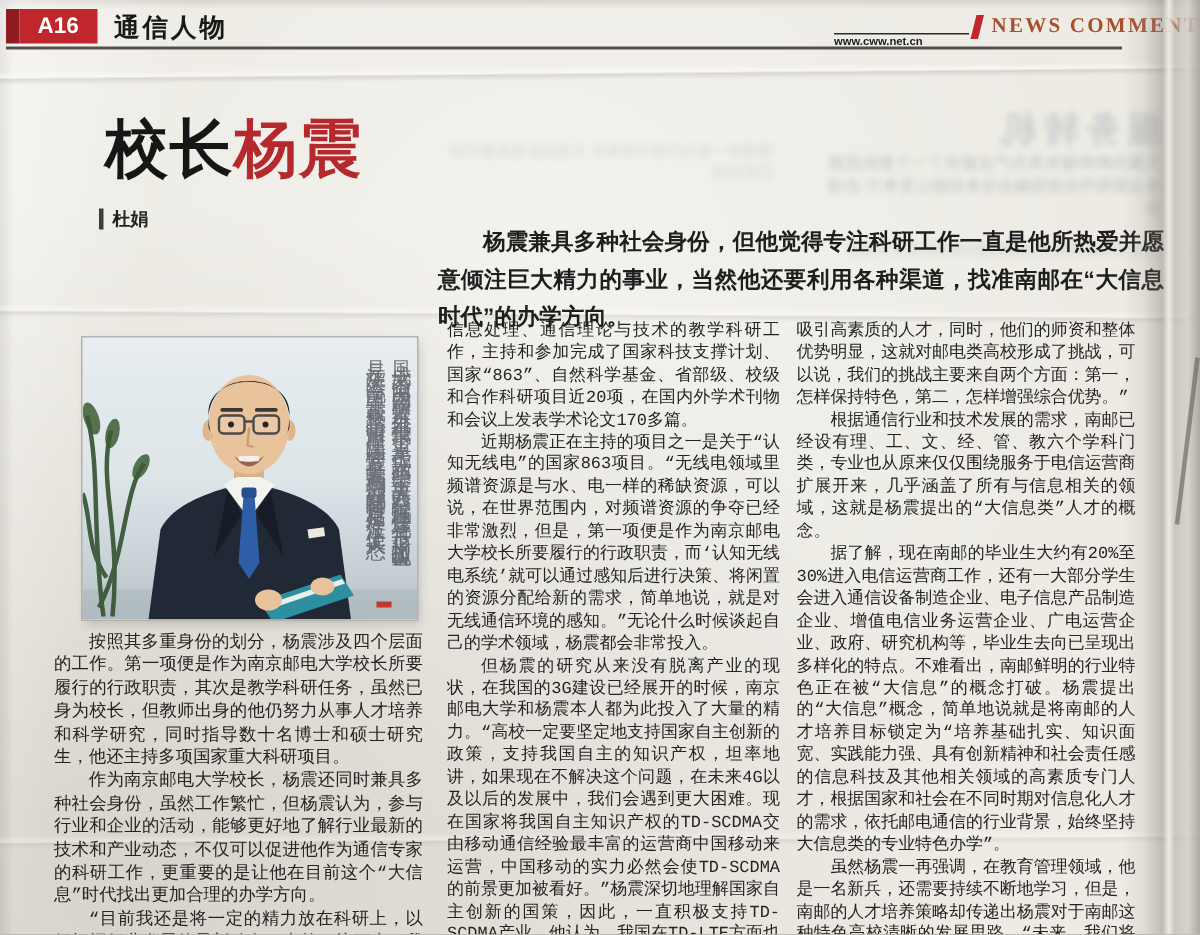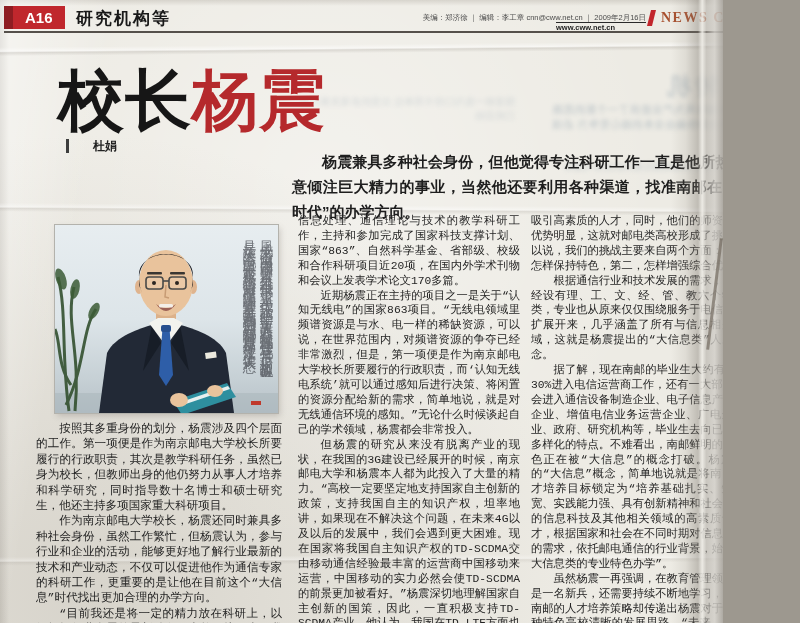--- a/index.html
+++ b/index.html
@@ -1,17 +1,17 @@
 <!DOCTYPE html>
 <html><head>
 <meta charset="utf-8">
 <style>
   html,body{margin:0;padding:0;background:#9d988f;}
   *{box-sizing:border-box;}
-  .page{position:relative;width:723px;height:623px;overflow:hidden;background:#edebe4;
+  .page{position:relative;width:800px;height:623px;overflow:hidden;background:#edebe4;
     background-image:
       linear-gradient(100deg, rgba(255,255,255,.5) 0%, rgba(255,255,255,0) 14%),
       linear-gradient(to bottom, rgba(170,164,154,.35) 0px, rgba(255,255,255,0) 6px),
       linear-gradient(to right, rgba(150,145,136,.35) 0px, rgba(255,255,255,0) 9px),
       radial-gradient(ellipse at 12% 96%, rgba(165,158,146,.30), transparent 55%),
       radial-gradient(ellipse at 45% 30%, rgba(255,255,255,.35), transparent 60%);
     font-family:"Liberation Serif", serif;}
   .crease{position:absolute;left:0;width:103%;height:9px;pointer-events:none;
     background:linear-gradient(to bottom, transparent, rgba(255,255,255,.55) 45%, rgba(140,134,126,.22) 62%, transparent);}
   .crease.c1{top:44px;transform:rotate(-.5deg);}
@@ -38,26 +38,26 @@
 
   
   .ghost{position:absolute;transform:scaleX(-1);filter:blur(2px);color:#7e93a4;
     font-family:"Liberation Sans",sans-serif;font-weight:bold;pointer-events:none;text-align:justify;}
   .ghost.g1{left:575px;top:70px;width:200px;font-size:24px;opacity:.32;letter-spacing:4px;}
   .ghost.g2{left:552px;top:102px;width:222px;font-size:10.5px;line-height:15px;opacity:.30;}
   .ghost.g3{left:300px;top:95px;width:215px;font-size:10px;line-height:14px;opacity:.16;}
   .ghost.g4{left:548px;top:160px;width:225px;font-size:10px;line-height:14px;opacity:.20;}
 
   
-  .headline{position:absolute;left:58px;top:64px;margin:0;font-family:"Liberation Sans",sans-serif;
-    font-weight:900;font-size:66px;line-height:1.1;letter-spacing:1px;}
+  .headline{position:absolute;left:58px;top:64px;margin:12px;font-family:"Liberation Sans",sans-serif;
+    font-weight:900;font-size:42px;line-height:1.1;letter-spacing:1px;}
   .t-black{color:#161616;}
   .t-red{color:#b5292c;}
   .byline{position:absolute;left:66px;top:139px;font-family:"Liberation Sans",sans-serif;
-    font-size:12px;font-weight:bold;color:#222;border-left:3px solid #3d3d3d;padding-left:24px;line-height:14px;}
+    font-size:12px;font-weight:bold;color:#222;border-left:3px solid #3d3d3d;padding-left:6px;line-height:14px;}
   .lede{position:absolute;left:292px;top:149px;width:484px;margin:0;
     font-family:"Liberation Sans",sans-serif;font-weight:bold;font-size:15px;line-height:25px;
     color:#1e1e1e;text-align:justify;text-indent:2em;}
 
   
   .photo{position:absolute;left:55px;top:225px;width:223px;height:188px;overflow:hidden;
     background:linear-gradient(to bottom,#e7edf0 0%,#dde5e9 50%,#c6d0d5 82%,#b7c1c7 100%);
     box-shadow:0 0 0 1px #b3b2ac, 2px 3px 6px rgba(90,85,78,.25);}
   .calli{position:absolute;right:3px;top:4px;width:100%;height:148px;writing-mode:vertical-rl;
     font-family:"DejaVu Serif",serif;font-size:13.5px;line-height:17px;letter-spacing:3px;
@@ -92,22 +92,21 @@
 
   <div class="ghost g1">服务转机</div>
   <div class="ghost g2">天翼的跨终端布局为产业提供了一个新的思路 各运营商均在加快融合业务的核心竞争力 必须加</div>
   <div class="ghost g3">报道称一批与口径卡用单位 出货的多项发展计划已经启动</div>
   <div class="ghost g4">据悉各地运营商正在陆续推出相关的业务与服务</div>
 
   <div class="plate">
     <span class="plate-notch"></span>
     <span class="plate-code">A16</span>
   </div>
-  <h2 class="section-title">研究机构等</h2>
-  <div class="credits">美编：郑济徐 ｜ 编辑：李工章 cnn@cww.net.cn ｜ 2009年2月16日</div>
+  <h2 class="section-title">通信人物</h2>
   <div class="website">www.cww.net.cn</div>
   <div class="news-comment">
     <span class="bar red"></span>
     <span class="nc-text">NEWS COMMENT</span>
 
   </div>
   <div class="rule"></div>
 
   <h1 class="headline"><span class="t-black">校长</span><span class="t-red">杨震</span></h1>
   <div class="byline">杜娟</div>

